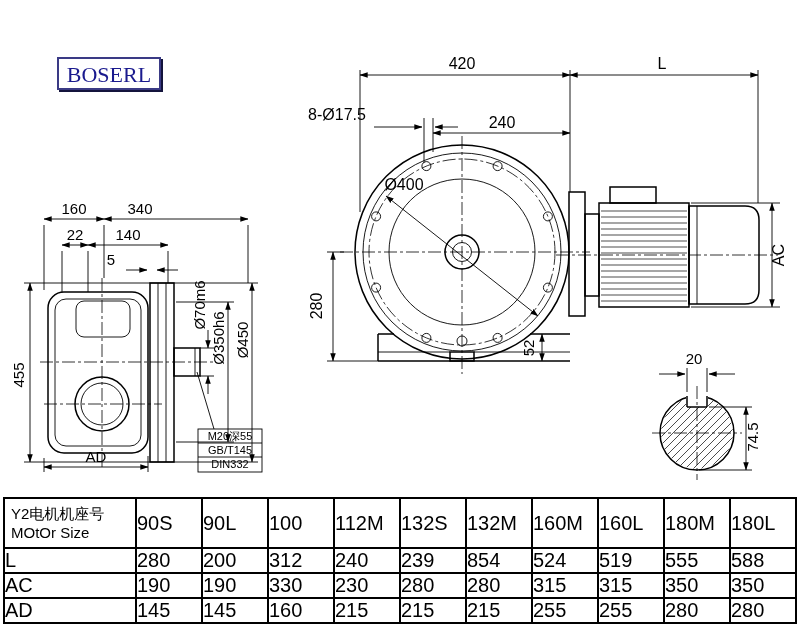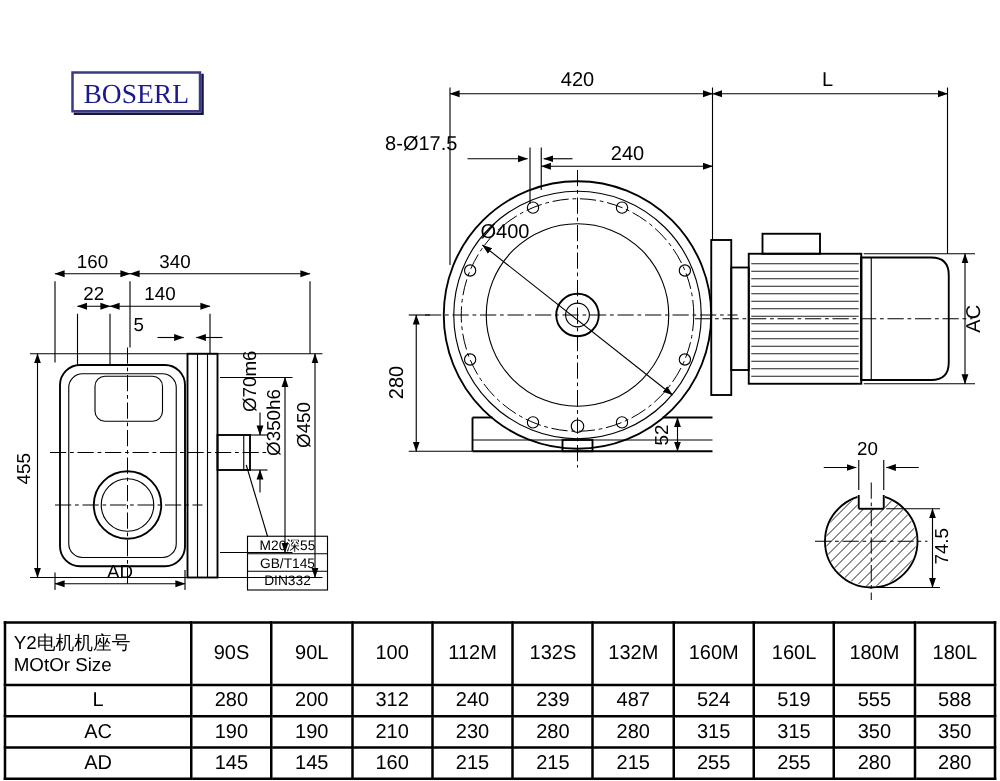--- a/index.html
+++ b/index.html
@@ -10,23 +10,23 @@
 svg.draw{position:absolute;left:0;top:0;z-index:1}
 .ln{stroke:#000;stroke-width:1.5;fill:none}
 .tn{stroke:#000;stroke-width:0.9;fill:none}
 .cl{stroke:#000;stroke-width:0.8;fill:none;stroke-dasharray:13 3 3 3}
 .dm{stroke:#000;stroke-width:0.9;fill:none}
 .fin{stroke:#000;stroke-width:0.7;fill:none}
 svg text{font-family:"Liberation Sans",sans-serif;fill:#000;font-size:15px}
 svg text.b{font-size:16px}
 svg text.s{font-size:11px}
 table.size{position:absolute;left:3px;top:497px;width:794px;border-collapse:collapse;table-layout:fixed;z-index:2;background:#fff}
-table.size td{border:2px solid #000;text-align:center;font-size:16px;padding:0;height:25px;color:#000}
+table.size td{border:2px solid #000;font-size:20px;padding:0;height:25px;color:#000}
 table.size tr.hd td{height:50px}
-table.size td.c1{width:149px}
+table.size td.c1{width:132px}
 table.size td.hc{text-align:left;padding-left:6px;font-size:15px}
 .u{}
 </style>
 </head>
 <body>
 
 <div class="page">
 
 <svg class="draw" width="800" height="497" viewBox="0 0 800 497">
   <defs>
@@ -254,31 +254,31 @@
     <td>180M</td>
     <td>180L</td>
   </tr>
   <tr>
     <td class="c1">L</td>
     <td>280</td>
     <td>200</td>
     <td>312</td>
     <td>240</td>
     <td>239</td>
-    <td>487</td>
+    <td>854</td>
     <td>524</td>
     <td>519</td>
     <td>555</td>
     <td>588</td>
   </tr>
   <tr>
     <td class="c1">AC</td>
     <td>190</td>
     <td>190</td>
-    <td>210</td>
+    <td>330</td>
     <td>230</td>
     <td>280</td>
     <td>280</td>
     <td>315</td>
     <td>315</td>
     <td>350</td>
     <td>350</td>
   </tr>
   <tr>
     <td class="c1">AD</td>

